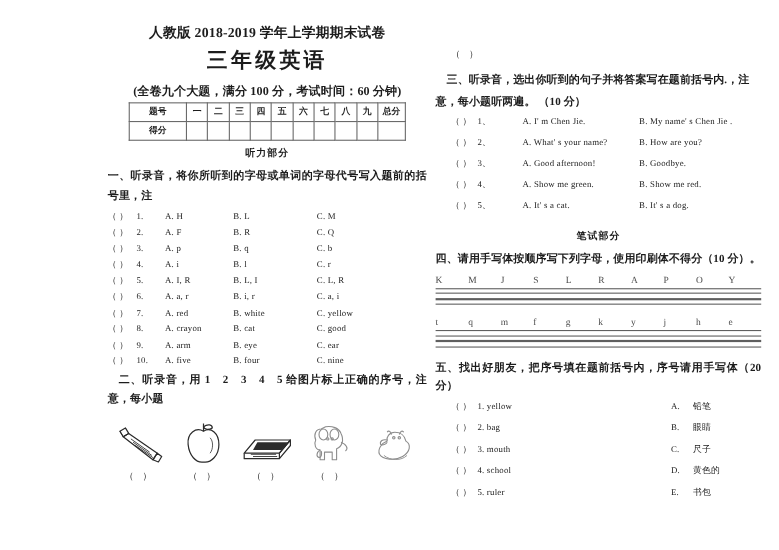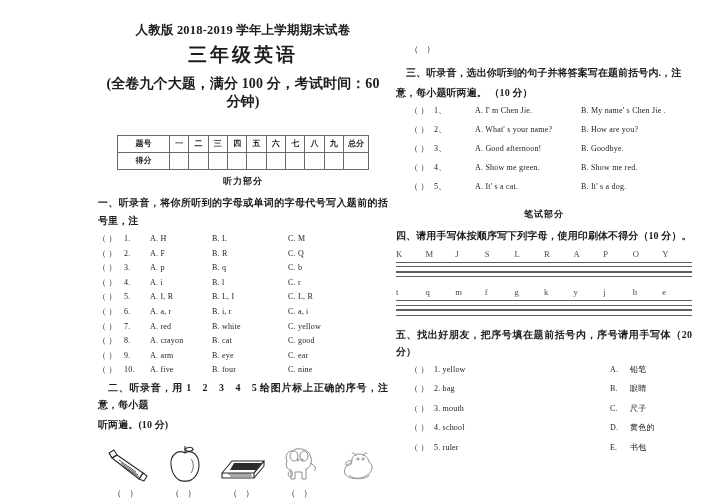--- a/index.html
+++ b/index.html
@@ -29,23 +29,23 @@
   }
   .doc-subtitle {
     text-align:center;
     font-weight:bold;
     font-size:19px;
     letter-spacing:3px;
     margin:0 0 7px 0;
   }
   .doc-info {
     text-align:center;
-    font-size:14px;
+    font-size:11px;
     font-weight:bold;
-    margin:0 0 24px 0;
+    margin:0 0 3px 0;
     letter-spacing:.1px;
   }
 
   
   table.score-table {
     border-collapse:collapse;
     width:252px;
     margin:0 auto;
     table-layout:fixed;
   }
@@ -289,21 +289,20 @@
       <div class="choice-row">
         <span class="paren">（    ）</span>
         <span class="qnum">10.</span>
         <span class="opt-a">A. five</span>
         <span class="opt-b">B. four</span>
         <span class="opt-c">C. nine</span>
       </div>
     </div>
 
     <div class="q-prompt indent">二、听录音，用 1　2　3　4　5 给图片标上正确的序号，注意，每小题</div>
-    <div class="q-prompt">听两遍。(10 分)</div>
 
     <div class="pic-row">
       <div class="pic-cell">
         <svg width="48" height="40" viewBox="0 0 48 40">
           <g fill="none" stroke="#2b2b2b" stroke-width="1.1" stroke-linejoin="round">
             <path d="M6 8 L11 5 L14 10 L9 13 Z"></path>
             <path d="M9 13 L14 10 L40 28 L36 34 Z"></path>
             <path d="M36 34 L40 28 L44 31 L41 36 Z"></path>
             <path d="M16 15 L33 27" stroke-width="0.8"></path>
             <path d="M18 18 L35 30" stroke-width="0.8"></path>

